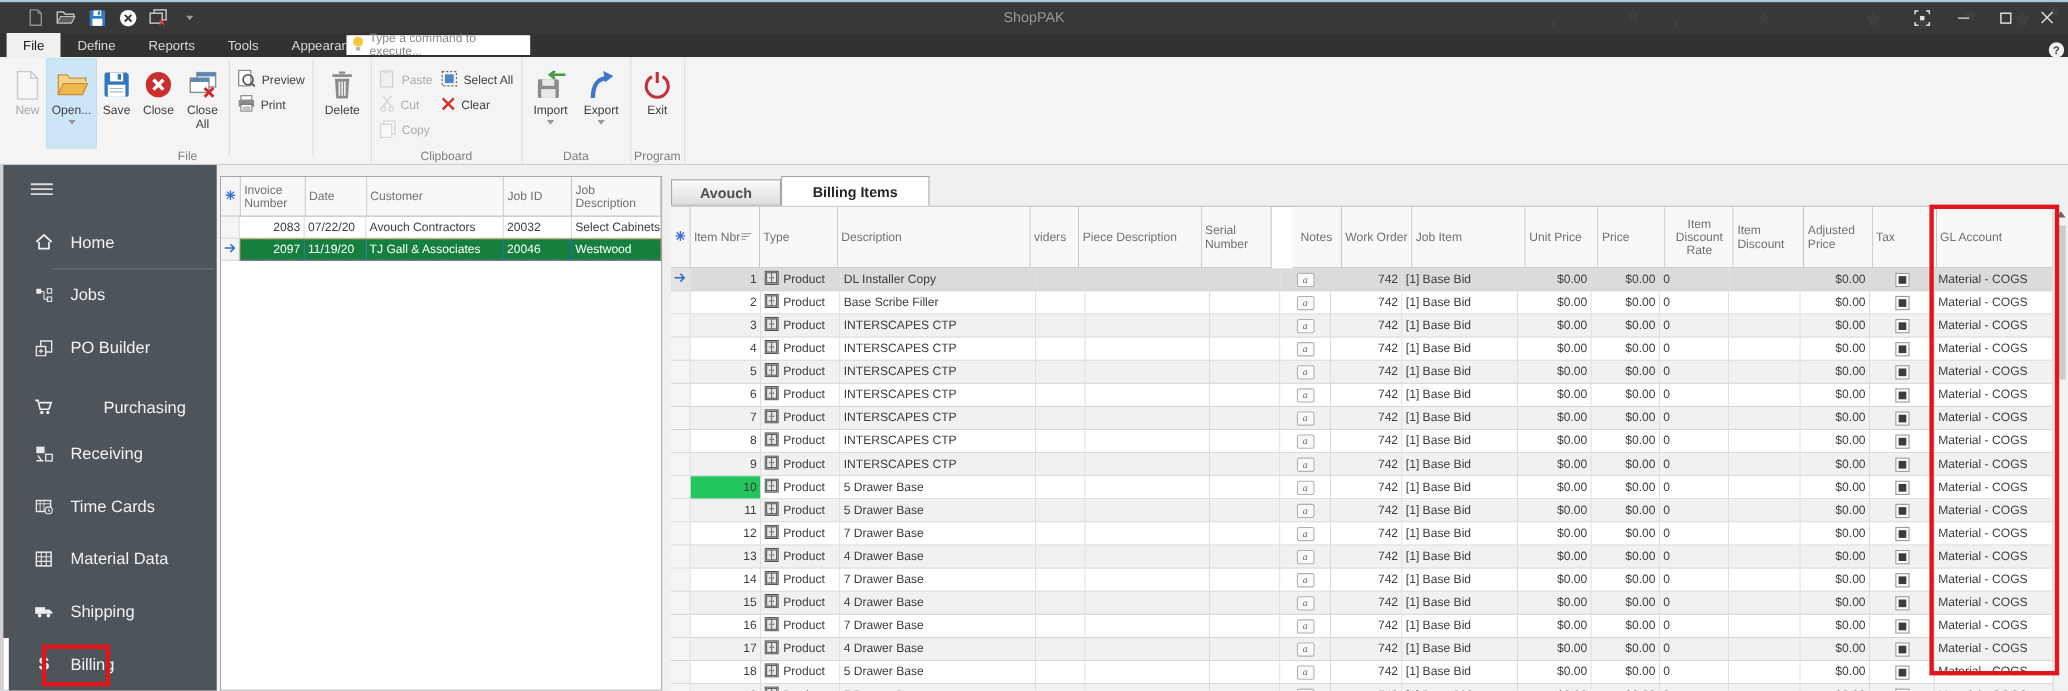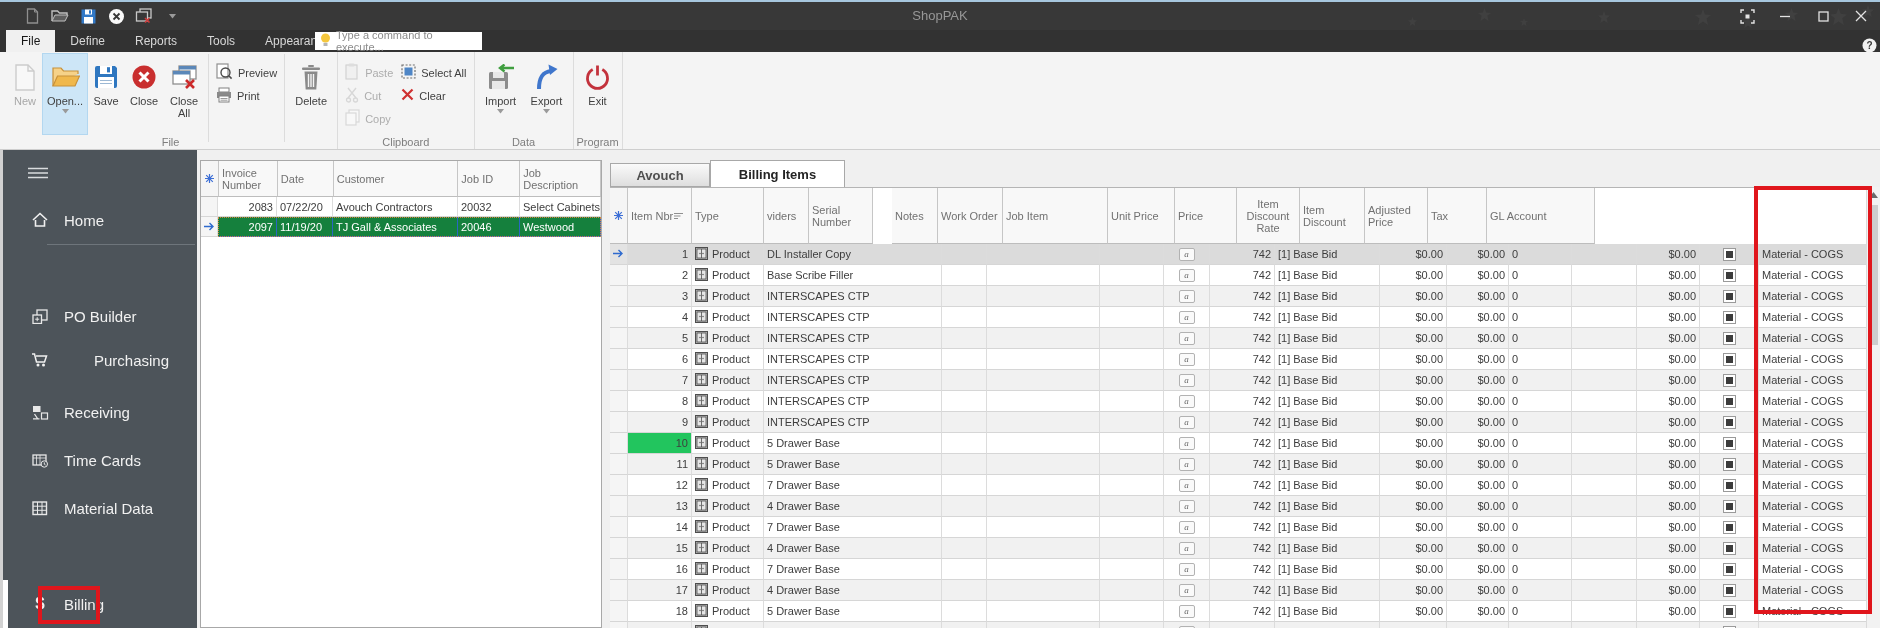--- a/index.html
+++ b/index.html
@@ -380,31 +380,42 @@
       </svg></div>
     <div class="sitem" style="top: 46px;">
       <span class="sic">
         <svg width="18" height="16">
           <path d="M2 8L9 1.5 16 8" fill="none" stroke="#f0f0f0" stroke-width="1.6"></path>
           <path d="M4.5 8v6h9V8" fill="none" stroke="#f0f0f0" stroke-width="1.6"></path>
         </svg>
       </span>
       <span>Home</span>
     </div>
+    <div class="sitem" style="top: 94px;">
+      <span class="sic">
+        <svg width="17" height="15">
+          <path d="M3 4h5M8 4v7M8 11h4" stroke="#e8e8e8" fill="none"></path>
+          <rect x="1" y="1.5" width="4.5" height="4.5" fill="#e8e8e8"></rect>
+          <rect x="11" y="1.5" width="4" height="4" fill="none" stroke="#e8e8e8"></rect>
+          <rect x="11" y="9" width="4" height="4" fill="none" stroke="#e8e8e8"></rect>
+        </svg>
+      </span>
+      <span>Jobs</span>
+    </div>
     <div class="sitem" style="top: 142px;">
       <span class="sic">
         <svg width="16" height="15">
           <rect x="5" y="1" width="10" height="10" fill="none" stroke="#e8e8e8" stroke-width="1.3"></rect>
           <rect x="1" y="6" width="8.5" height="8.5" fill="#4d545a" stroke="#e8e8e8" stroke-width="1.3"></rect>
           <path d="M5.2 8.2v4M3.2 10.2h4" stroke="#e8e8e8"></path>
         </svg>
       </span>
       <span>PO Builder</span>
     </div>
-    <div class="sitem" style="top: 186px; gap: 44px;">
+    <div class="sitem" style="top: 196px; gap: 44px;">
       <span class="sic">
         <svg width="18" height="16">
           <path d="M1 2h2.5l2 8h8l2-6H5" fill="none" stroke="#f0f0f0" stroke-width="1.5"></path>
           <circle cx="7" cy="13" r="1.5" fill="#f0f0f0"></circle>
           <circle cx="12.5" cy="13" r="1.5" fill="#f0f0f0"></circle>
         </svg>
       </span>
       <span>Purchasing</span>
     </div>
     <div class="sitem" style="top: 238px;">
@@ -429,20 +440,31 @@
       <span>Time Cards</span>
     </div>
     <div class="sitem" style="top: 334px;">
       <span class="sic">
         <svg width="16" height="15">
           <rect x="1" y="1" width="13.5" height="12.5" fill="none" stroke="#e8e8e8" stroke-width="1.4"></rect>
           <path d="M1 5.2h13.5M1 9.3h13.5M5.5 1v12.5M10 1v12.5" stroke="#e8e8e8" stroke-width="1"></path>
         </svg>
       </span>
       <span>Material Data</span>
+    </div>
+    <div class="sitem" style="top: 382px;">
+      <span class="sic">
+        <svg width="18" height="14">
+          <rect x="1" y="3" width="9" height="6" fill="#f0f0f0"></rect>
+          <path d="M10 5h4l2.5 2.5V9H10z" fill="#f0f0f0"></path>
+          <circle cx="5" cy="10.6" r="1.7" fill="#f0f0f0"></circle>
+          <circle cx="13" cy="10.6" r="1.7" fill="#f0f0f0"></circle>
+        </svg>
+      </span>
+      <span>Shipping</span>
     </div>
     <div class="sitem" style="top: 430px;">
       <span class="sic">
         <span style="font-size:17px;font-weight:bold;color:#f0f0f0">$</span>
       </span>
       <span>Billing</span>
     </div>
     <div class="ssep"></div>
     <div class="sbar"></div>
   </div>
@@ -509,27 +531,33 @@
       </div>
       <div class="hc" style="width: 64px; height: 56px; justify-content: flex-start;">
         <span>Item Nbr</span>
         <span><svg width="11" height="8">
             <path d="M1 1.5h9M1 4h6.5M1 6.5h4" stroke="#909090" stroke-width="1"></path>
           </svg></span>
       </div>
       <div class="hc" style="width: 72px; height: 56px; justify-content: space-between;">
         <span>Type</span>
       </div>
+      <div class="hc" style="width: 178px; height: 56px; justify-content: space-between;">
+        <span>Description</span>
+      </div>
       <div class="hc" style="width: 45px; height: 56px; justify-content: space-between;">
         <span>viders</span>
       </div>
+      <div class="hc" style="width: 113px; height: 56px; justify-content: space-between;">
+        <span>Piece Description</span>
+      </div>
       <div class="hc" style="width: 64px; height: 56px; justify-content: space-between;">
         <span>Serial Number</span>
       </div>
-      <div class="hc" style="width: 46px; height: 56px; justify-content: flex-start; margin-left: 19px;">
+      <div class="hc" style="width: 46px; height: 56px; justify-content: center; margin-left: 19px;">
         <span>Notes</span>
       </div>
       <div class="hc" style="width: 65px; height: 56px; justify-content: space-between;">
         <span>Work Order</span>
       </div>
       <div class="hc" style="width: 105px; height: 56px; justify-content: space-between;">
         <span>Job Item</span>
       </div>
       <div class="hc" style="width: 67px; height: 56px; justify-content: space-between;">
         <span>Unit Price</span>

